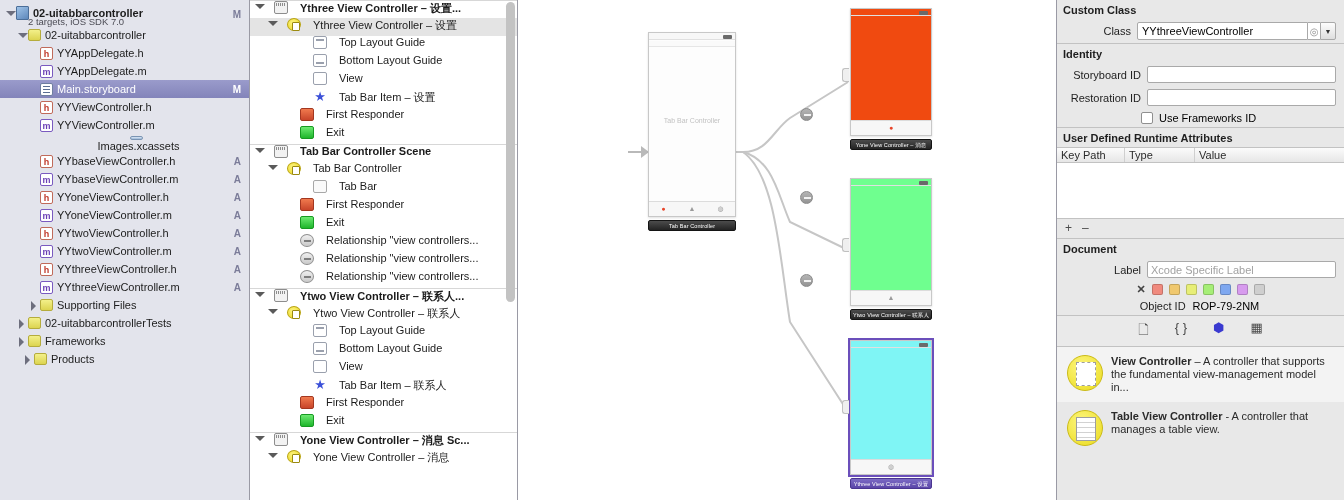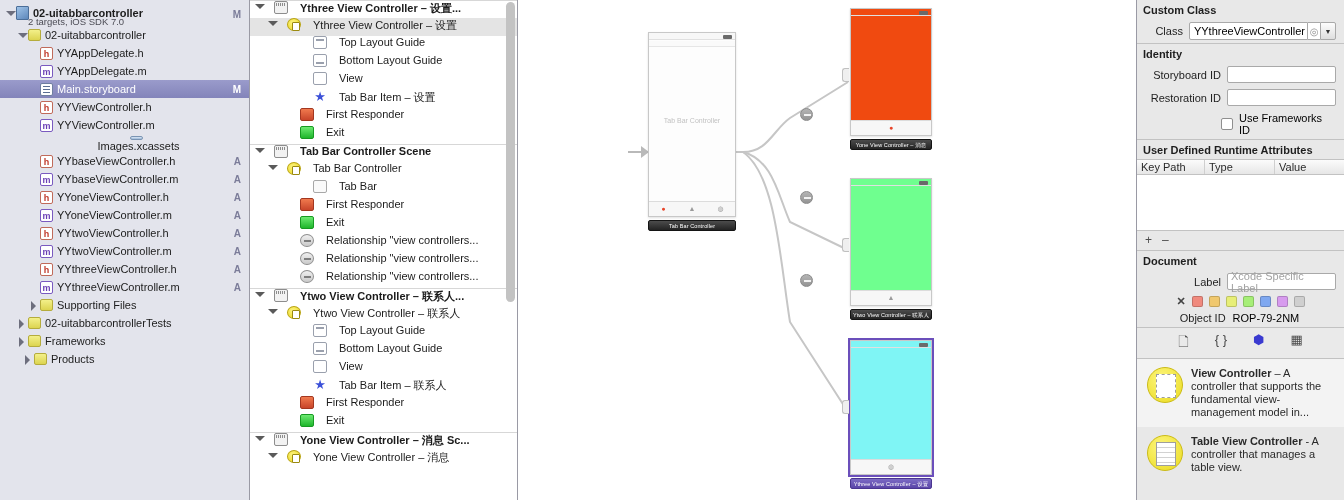--- a/index.html
+++ b/index.html
@@ -178,21 +178,21 @@
     border:1px solid #8a8a8a;
   }
   .rel-node::after{content:"";position:absolute;left:2.5px;top:5px;width:7px;height:2px;background:#f2f2f2;}
   .placeholder-text {
     position:absolute; left:0; right:0; top:46%;
     text-align:center; font-size:7px; color:#c2c2c2;
   }
 
   
   #inspector {
-    width: 208px; height: 500px;
+    width: 288px; height: 500px;
     background: #e8e8e8;
     border-left: 1px solid #9a9aa5;
     position: relative; overflow: hidden;
     font-size: 11px;
   }
   .insp-section-title {
     font-weight: bold; font-size: 11px; color: #1e1e1e;
     padding: 4px 0 3px 6px;
   }
   .insp-divider { height:1px; background:#c2c2c2; }

